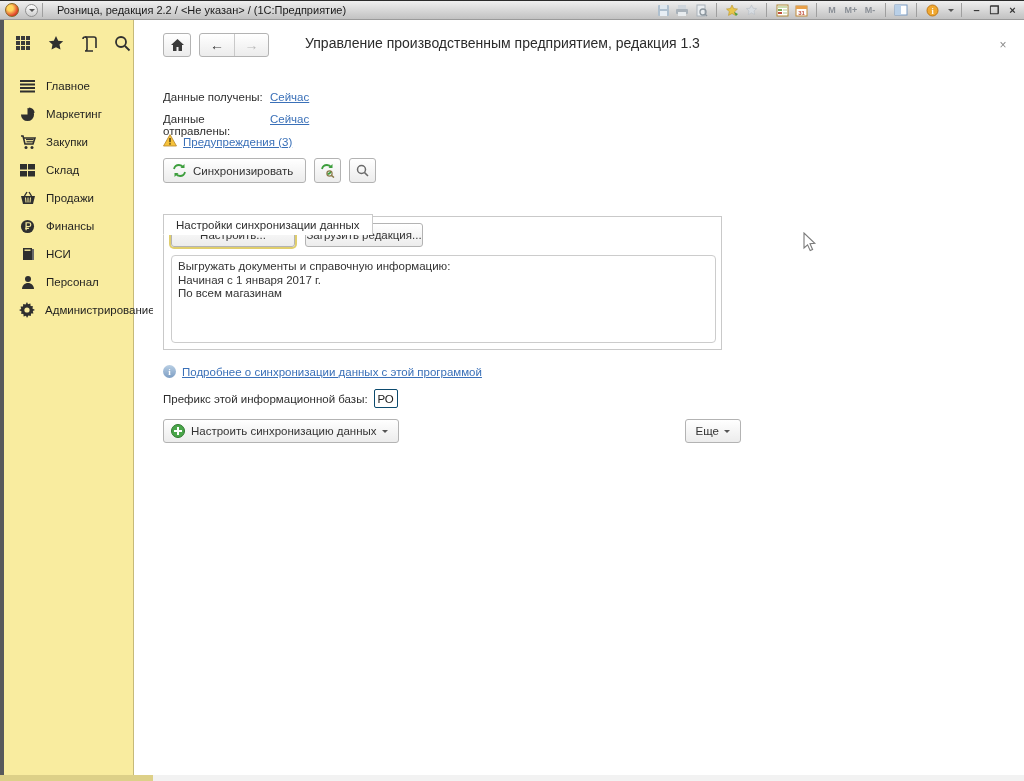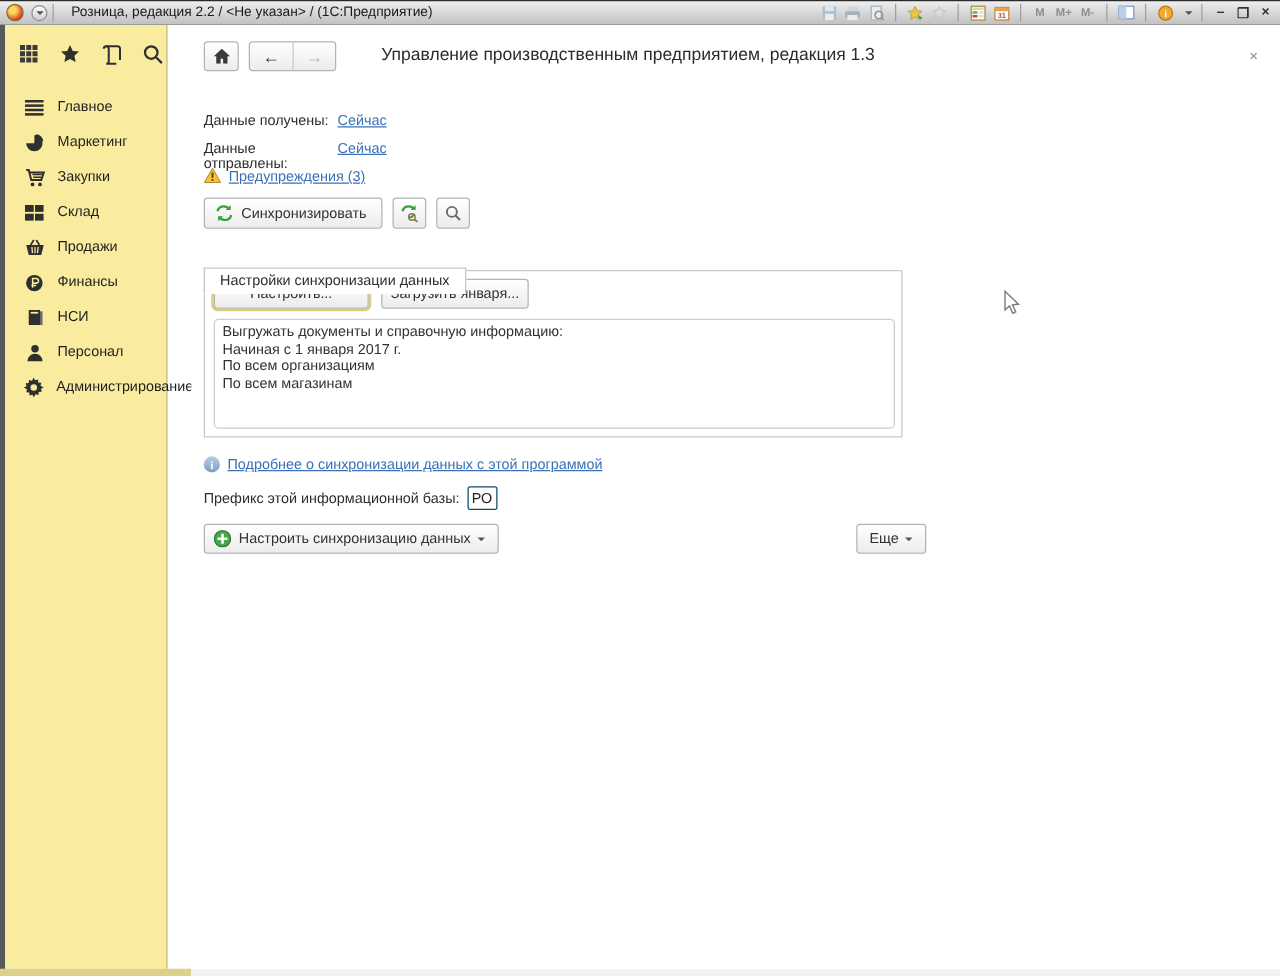--- a/index.html
+++ b/index.html
@@ -393,26 +393,25 @@
     </div>
 
     <div class="tabs">
       <div class="tab active">Настройки синхронизации данных</div>
       <div class="tab inactive">Управление</div>
     </div>
 
     <div class="panel">
       <div class="panel-btns">
         <button class="btn btn-configure">Настроить...</button>
-        <button class="btn btn-loadrules">Загрузить января...</button>
+        <button class="btn btn-loadrules">Загрузить редакция...</button>
       </div>
       <div class="sync-textbox">
         <div>Выгружать документы и справочную информацию:</div>
         <div>Начиная с 1 января 2017 г.</div>
-        <div>По всем организациям</div>
         <div>По всем магазинам</div>
       </div>
     </div>
 
     <div class="detailsrow">
       <span class="info-ic">i</span>
       <a class="lnk">Подробнее о синхронизации данных с этой программой</a>
     </div>
 
     <div class="prefixrow">

